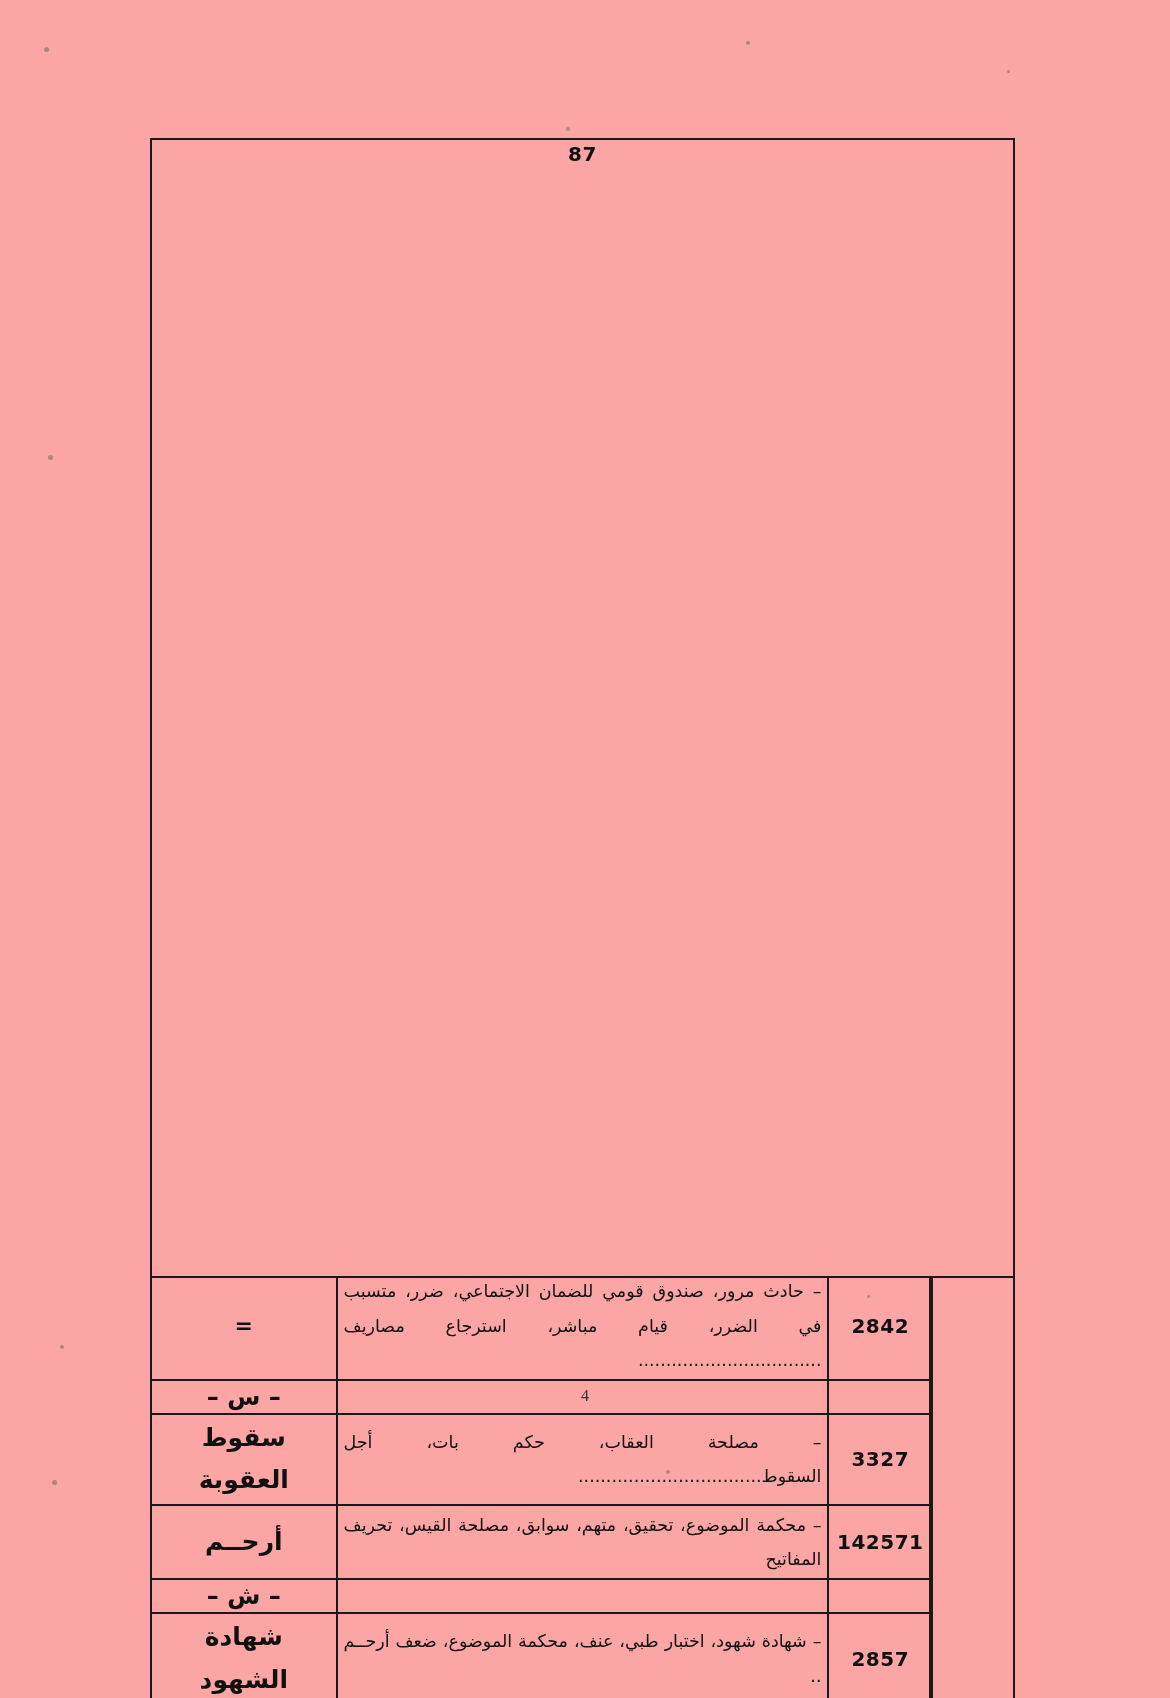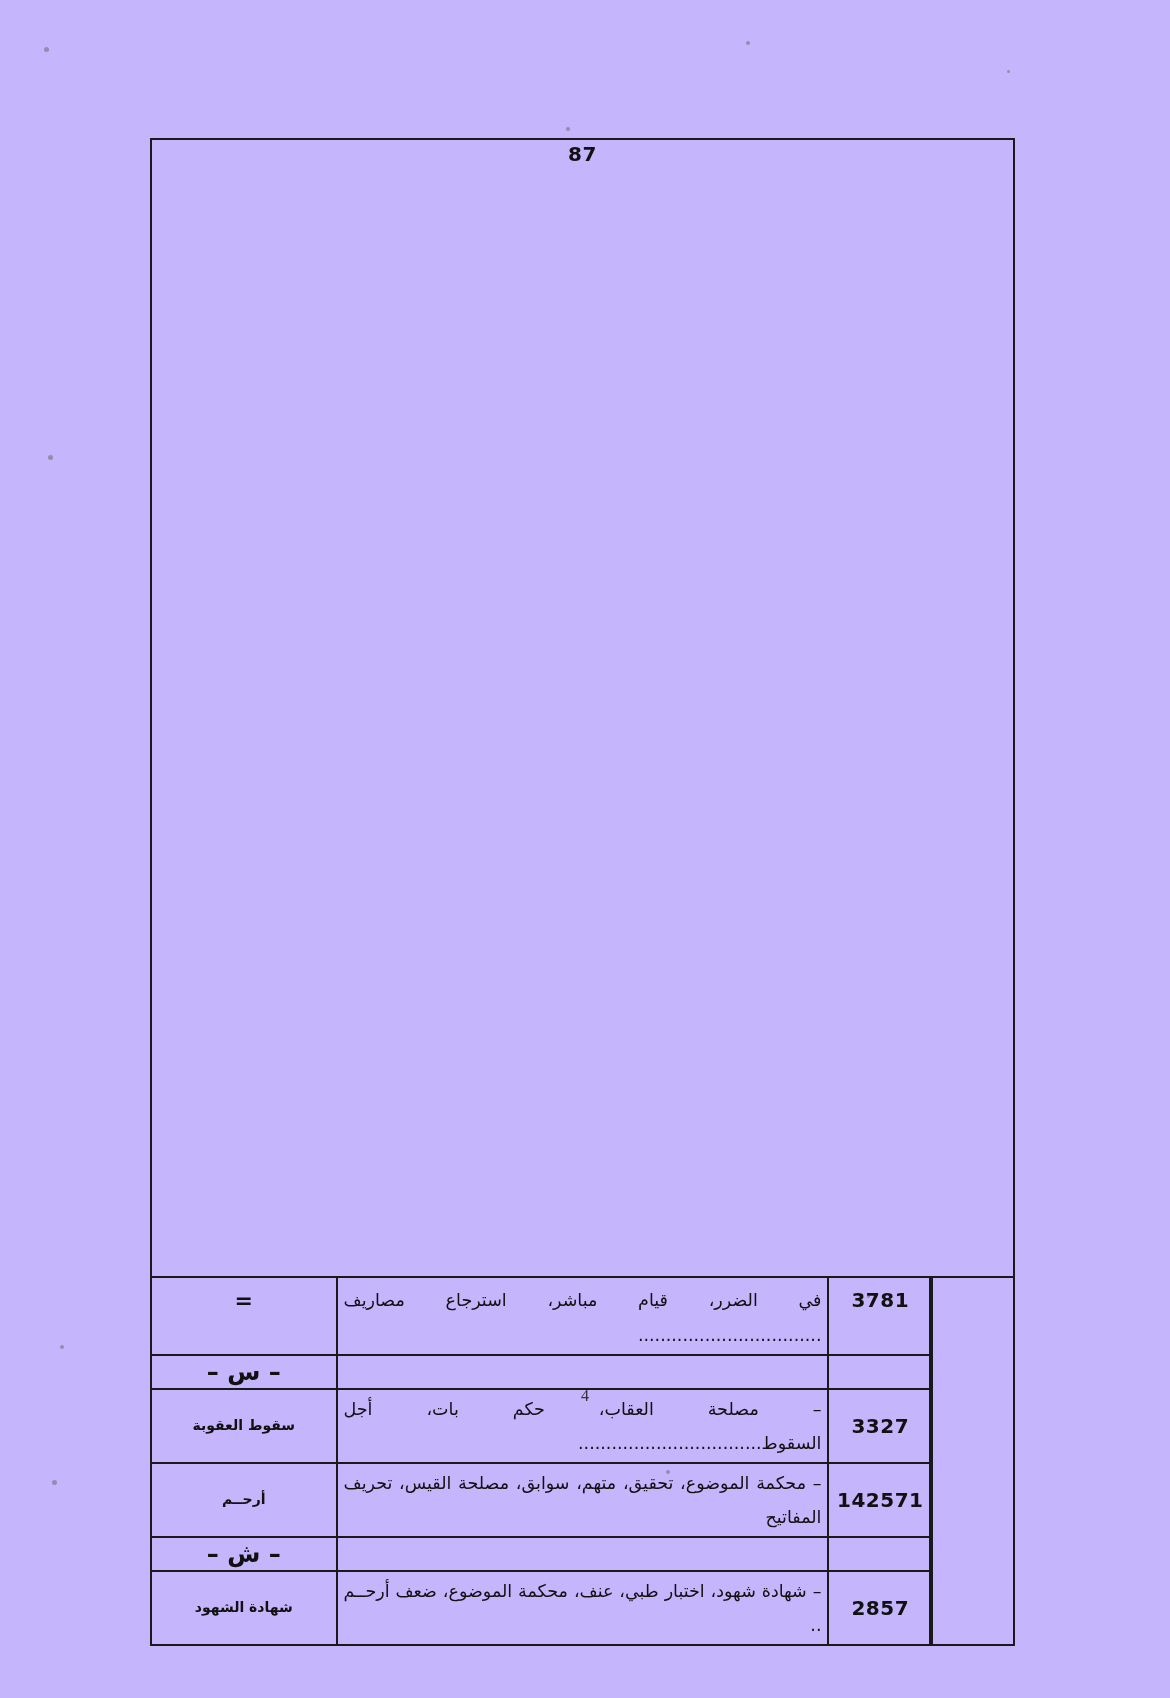--- a/index.html
+++ b/index.html
@@ -13,21 +13,21 @@
     position: relative;
     font-family: "DejaVu Sans", sans-serif;
     color: #111;
     overflow: hidden;
   }
 
   
   .page {
     position: absolute;
     inset: 0;
-    background: #c4b5fd;
+    background: #fca5a5;
   }
   .speck {
     position: absolute;
     background: #6b6b6b;
     border-radius: 50%;
     opacity: .55;
   }
 
   
   .table-wrap {
@@ -74,21 +74,21 @@
   }
   td.keys {
     font-size: 17.5px;
     line-height: 1.95;
     text-align: justify;
     text-align-last: justify;
     padding: 6px 10px 6px 10px;
   }
   td.subject {
     text-align: center;
-    font-size: 14px;
+    font-size: 25px;
     font-weight: bold;
     line-height: 1.7;
   }
   td.subject.ditto { font-size: 22px; font-weight: bold; }
   
   tr.letter td.keys,
   tr.letter td.page,
   tr.letter td.count {
     border-top: 2px solid #1a1a1a;
     border-bottom: 2px solid #1a1a1a;
@@ -215,21 +215,21 @@
           <td class="letter-cell">– د –</td>
         </tr>
         <tr>
           <td class="page">77</td>
           <td class="count dbl-left">100294</td>
           <td class="keys">– دعوى جزائية، حادث طريق، صندوق قومي للضمان الاجتماعي، حق شخصي، قيام، طرف، استئناف ...........................................</td>
           <td class="subject">دعوى الرجوع</td>
         </tr>
         <tr>
           <td class="page">80</td>
-          <td class="count dbl-left">3781</td>
+          <td class="count dbl-left">2842</td>
           <td class="keys">– حادث مرور، صندوق قومي للضمان الاجتماعي، ضرر، متسبب في الضرر، قيام مباشر، استرجاع مصاريف .................................</td>
           <td class="subject ditto">=</td>
         </tr>
         <tr class="letter">
           <td class="page"></td>
           <td class="count dbl-left"></td>
           <td class="keys"></td>
           <td class="letter-cell">– س –</td>
         </tr>
         <tr>

